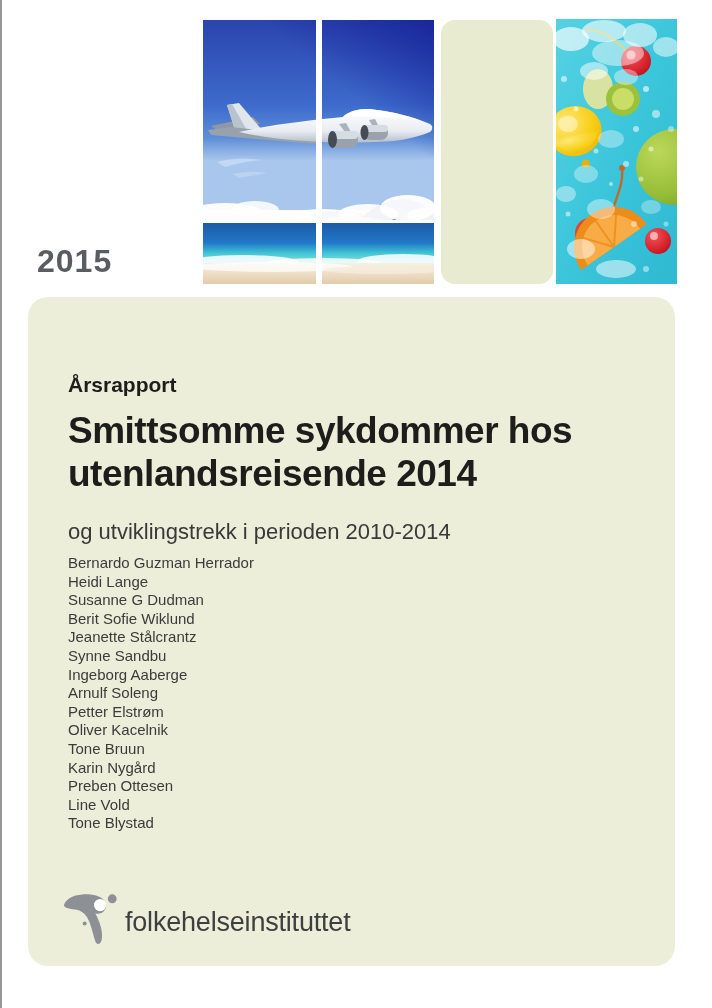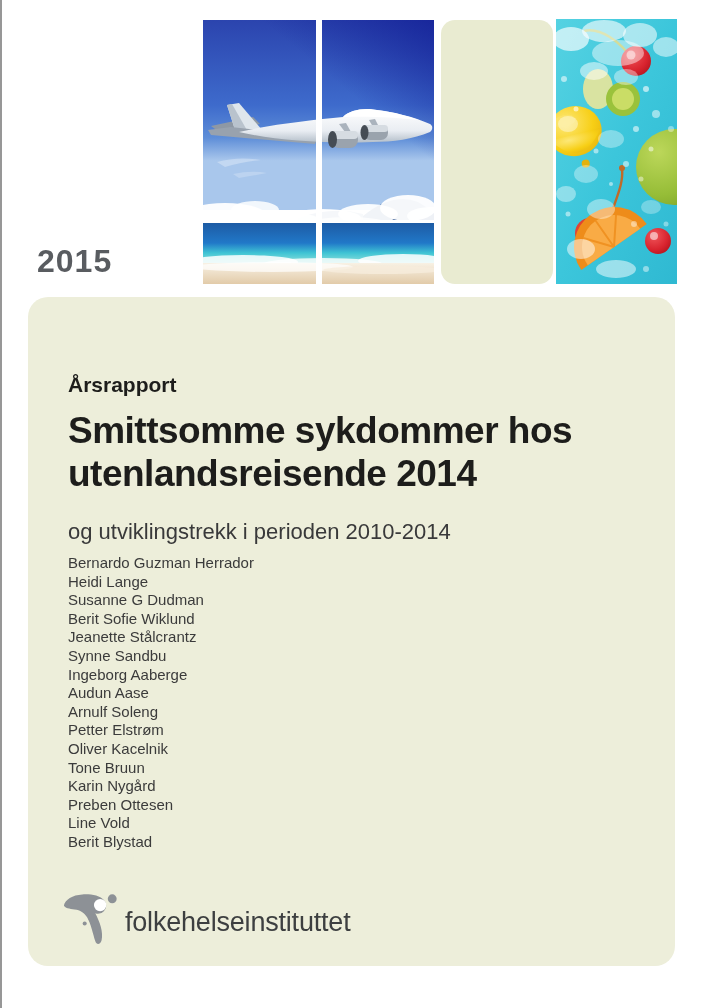--- a/index.html
+++ b/index.html
@@ -248,29 +248,28 @@
     <div class="subtitle">og utviklingstrekk i perioden 2010-2014</div>
 
     <ul class="authors">
       <li>Bernardo Guzman Herrador</li>
       <li>Heidi Lange</li>
       <li>Susanne G Dudman</li>
       <li>Berit Sofie Wiklund</li>
       <li>Jeanette Stålcrantz</li>
       <li>Synne Sandbu</li>
       <li>Ingeborg Aaberge</li>
-      <li>Audun Aase</li>
       <li>Arnulf Soleng</li>
       <li>Petter Elstrøm</li>
       <li>Oliver Kacelnik</li>
       <li>Tone Bruun</li>
       <li>Karin Nygård</li>
       <li>Preben Ottesen</li>
       <li>Line Vold</li>
-      <li>Berit Blystad</li>
+      <li>Tone Blystad</li>
     </ul>
 
     <div class="logo">
       <svg class="logo-icon" viewBox="0 0 60 60">
         <g fill="#8d9196">
           <path d="M3,13 C4,7 12,2 22,1.5 C30,1 40,2 45,8 C48,12 47,17 43,20 C41,21.5 38,22 35.5,21 C40,30 44,40 42,49 C41,53 37,54.5 35.5,50 C33,42 31,32 27,25 C24,20.5 20,17.5 14,17 C9,16.5 3.6,15.5 3,13 Z"></path>
           <circle cx="53" cy="6" r="4.6"></circle>
           <circle cx="31" cy="25" r="3.1"></circle>
           <circle cx="24.5" cy="31.5" r="2.1"></circle>
         </g>

